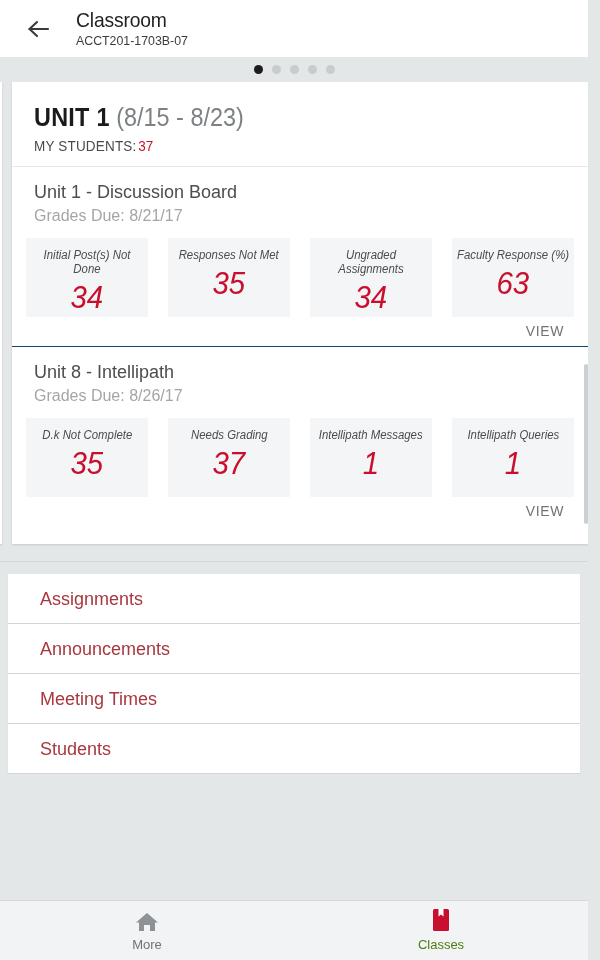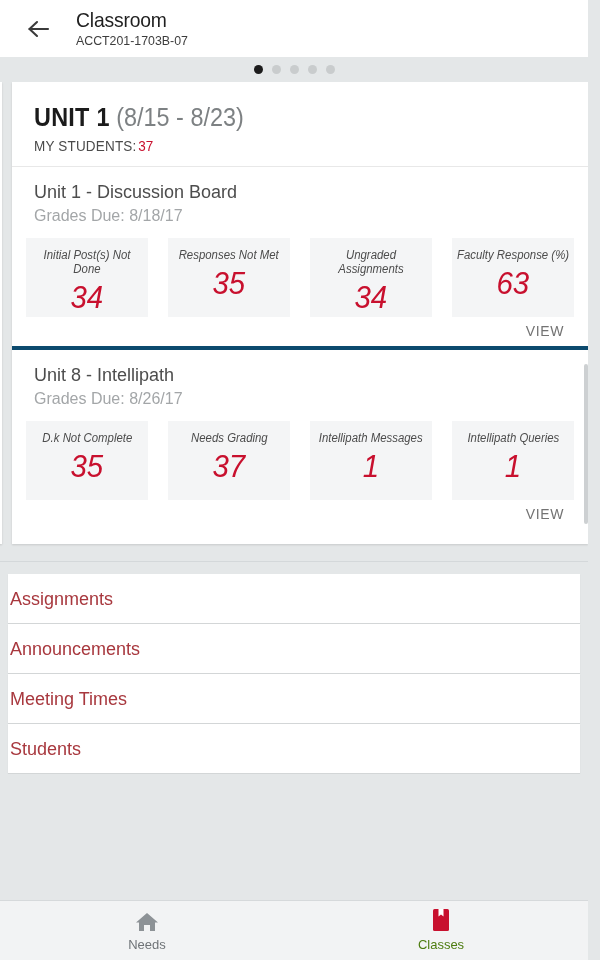--- a/index.html
+++ b/index.html
@@ -63,21 +63,21 @@
   .unit-range { color: #7d8183; font-weight: normal; }
   .unit-line2 {
     margin-top: 5px; font-size: 15px; line-height: 17px;
     font-family: "Liberation Sans Narrow", "Liberation Sans", sans-serif;
     transform: scaleX(0.9); transform-origin: left center; white-space: nowrap;
   }
   .students-label { color: #4a4a4a; letter-spacing: 0.2px; }
   .students-count { color: #c8102e; margin-left: 2px; }
 
   
-  .section { padding: 14px 14px 0 14px; border-bottom: 4px solid #0c4a6e; }
+  .section { padding: 14px 14px 0 14px; border-bottom: 1px solid #0c4a6e; }
   .section:last-child { border-bottom: none; }
   .sec-title { font-size: 18px; color: #4d4d4d; line-height: 23px; padding-left: 8px; }
   .sec-sub   { font-size: 16px; color: #a3a6a8; line-height: 22px; padding-left: 8px; margin-top: 1px; }
 
   .tiles { display: flex; gap: 20px; margin-top: 11px; font-style: italic; }
   .tile {
     flex: 1 1 0; background: #f4f5f6; height: 79px;
     display: flex; flex-direction: column; align-items: center; justify-content: flex-start;
     padding-top: 10px; cursor: pointer;
   }
@@ -95,21 +95,21 @@
   .view-link {
     font-size: 14px; color: #737373; letter-spacing: 0.6px; cursor: pointer;
     font-family: Liberation Sans, sans-serif;
   }
 
   
   .menu-gap { flex: 0 0 9px; background: #e4e7e8; border-top: 1px solid #d4d8da; }
   .menu-list { flex: 0 0 auto; padding: 4px 8px 0 8px; }
   .menu-item {
     background: #ffffff; height: 49px; display: flex; align-items: center;
-    padding-left: 2px; margin-bottom: 1px; cursor: pointer;
+    padding-left: 32px; margin-bottom: 1px; cursor: pointer;
     box-shadow: 0 1px 1px rgba(0,0,0,0.07);
   }
   .menu-item-label { font-size: 18px; color: #a8383e; line-height: 22px; }
 
   .filler { flex: 1 1 auto; background: #e4e7e8; }
 
   
   .bottomnav {
     flex: 0 0 60px; background: #f2f3f4; border-top: 1px solid #d6d9db;
     display: flex; align-items: center;
@@ -172,21 +172,21 @@
             <span class="unit-name">UNIT 1</span>
             <span class="unit-range">(8/15 - 8/23)</span>
           </div>
           <div class="unit-line2">
             <span class="students-label">MY STUDENTS:</span><span class="students-count">37</span>
           </div>
         </div>
 
         <div class="section">
           <div class="sec-title">Unit 1 - Discussion Board</div>
-          <div class="sec-sub">Grades Due: 8/18/17</div>
+          <div class="sec-sub">Grades Due: 8/21/17</div>
           <div class="tiles">
             <div class="tile">
               <span class="tile-label">Initial Post(s) Not Done</span>
               <span class="tile-value">34</span>
             </div>
             <div class="tile">
               <span class="tile-label">Responses Not Met</span>
               <span class="tile-value">35</span>
             </div>
             <div class="tile">
@@ -254,21 +254,21 @@
   <div class="filler"></div>
 
   <div class="bottomnav">
 
     <div class="navitem">
       <span class="navicon">
         <svg width="26" height="24" viewBox="0 0 26 24">
           <path d="M13 3 L24 12.5 L21 12.5 L21 21 L16 21 L16 15 L10 15 L10 21 L5 21 L5 12.5 L2 12.5 Z" fill="#8d9296"></path>
         </svg>
       </span>
-      <span class="navitem-label">Needs</span>
+      <span class="navitem-label">More</span>
     </div>
 
     <div class="navitem active">
       <span class="navicon">
         <svg width="22" height="26" viewBox="0 0 22 26">
           <rect x="3" y="1" width="16" height="22" rx="1.5" fill="#c8102e"></rect>
           <path d="M8.5 1 L13.5 1 L13.5 8.5 L11 6.6 L8.5 8.5 Z" fill="#ffffff"></path>
         </svg>
       </span>
       <span class="navitem-label">Classes</span>

